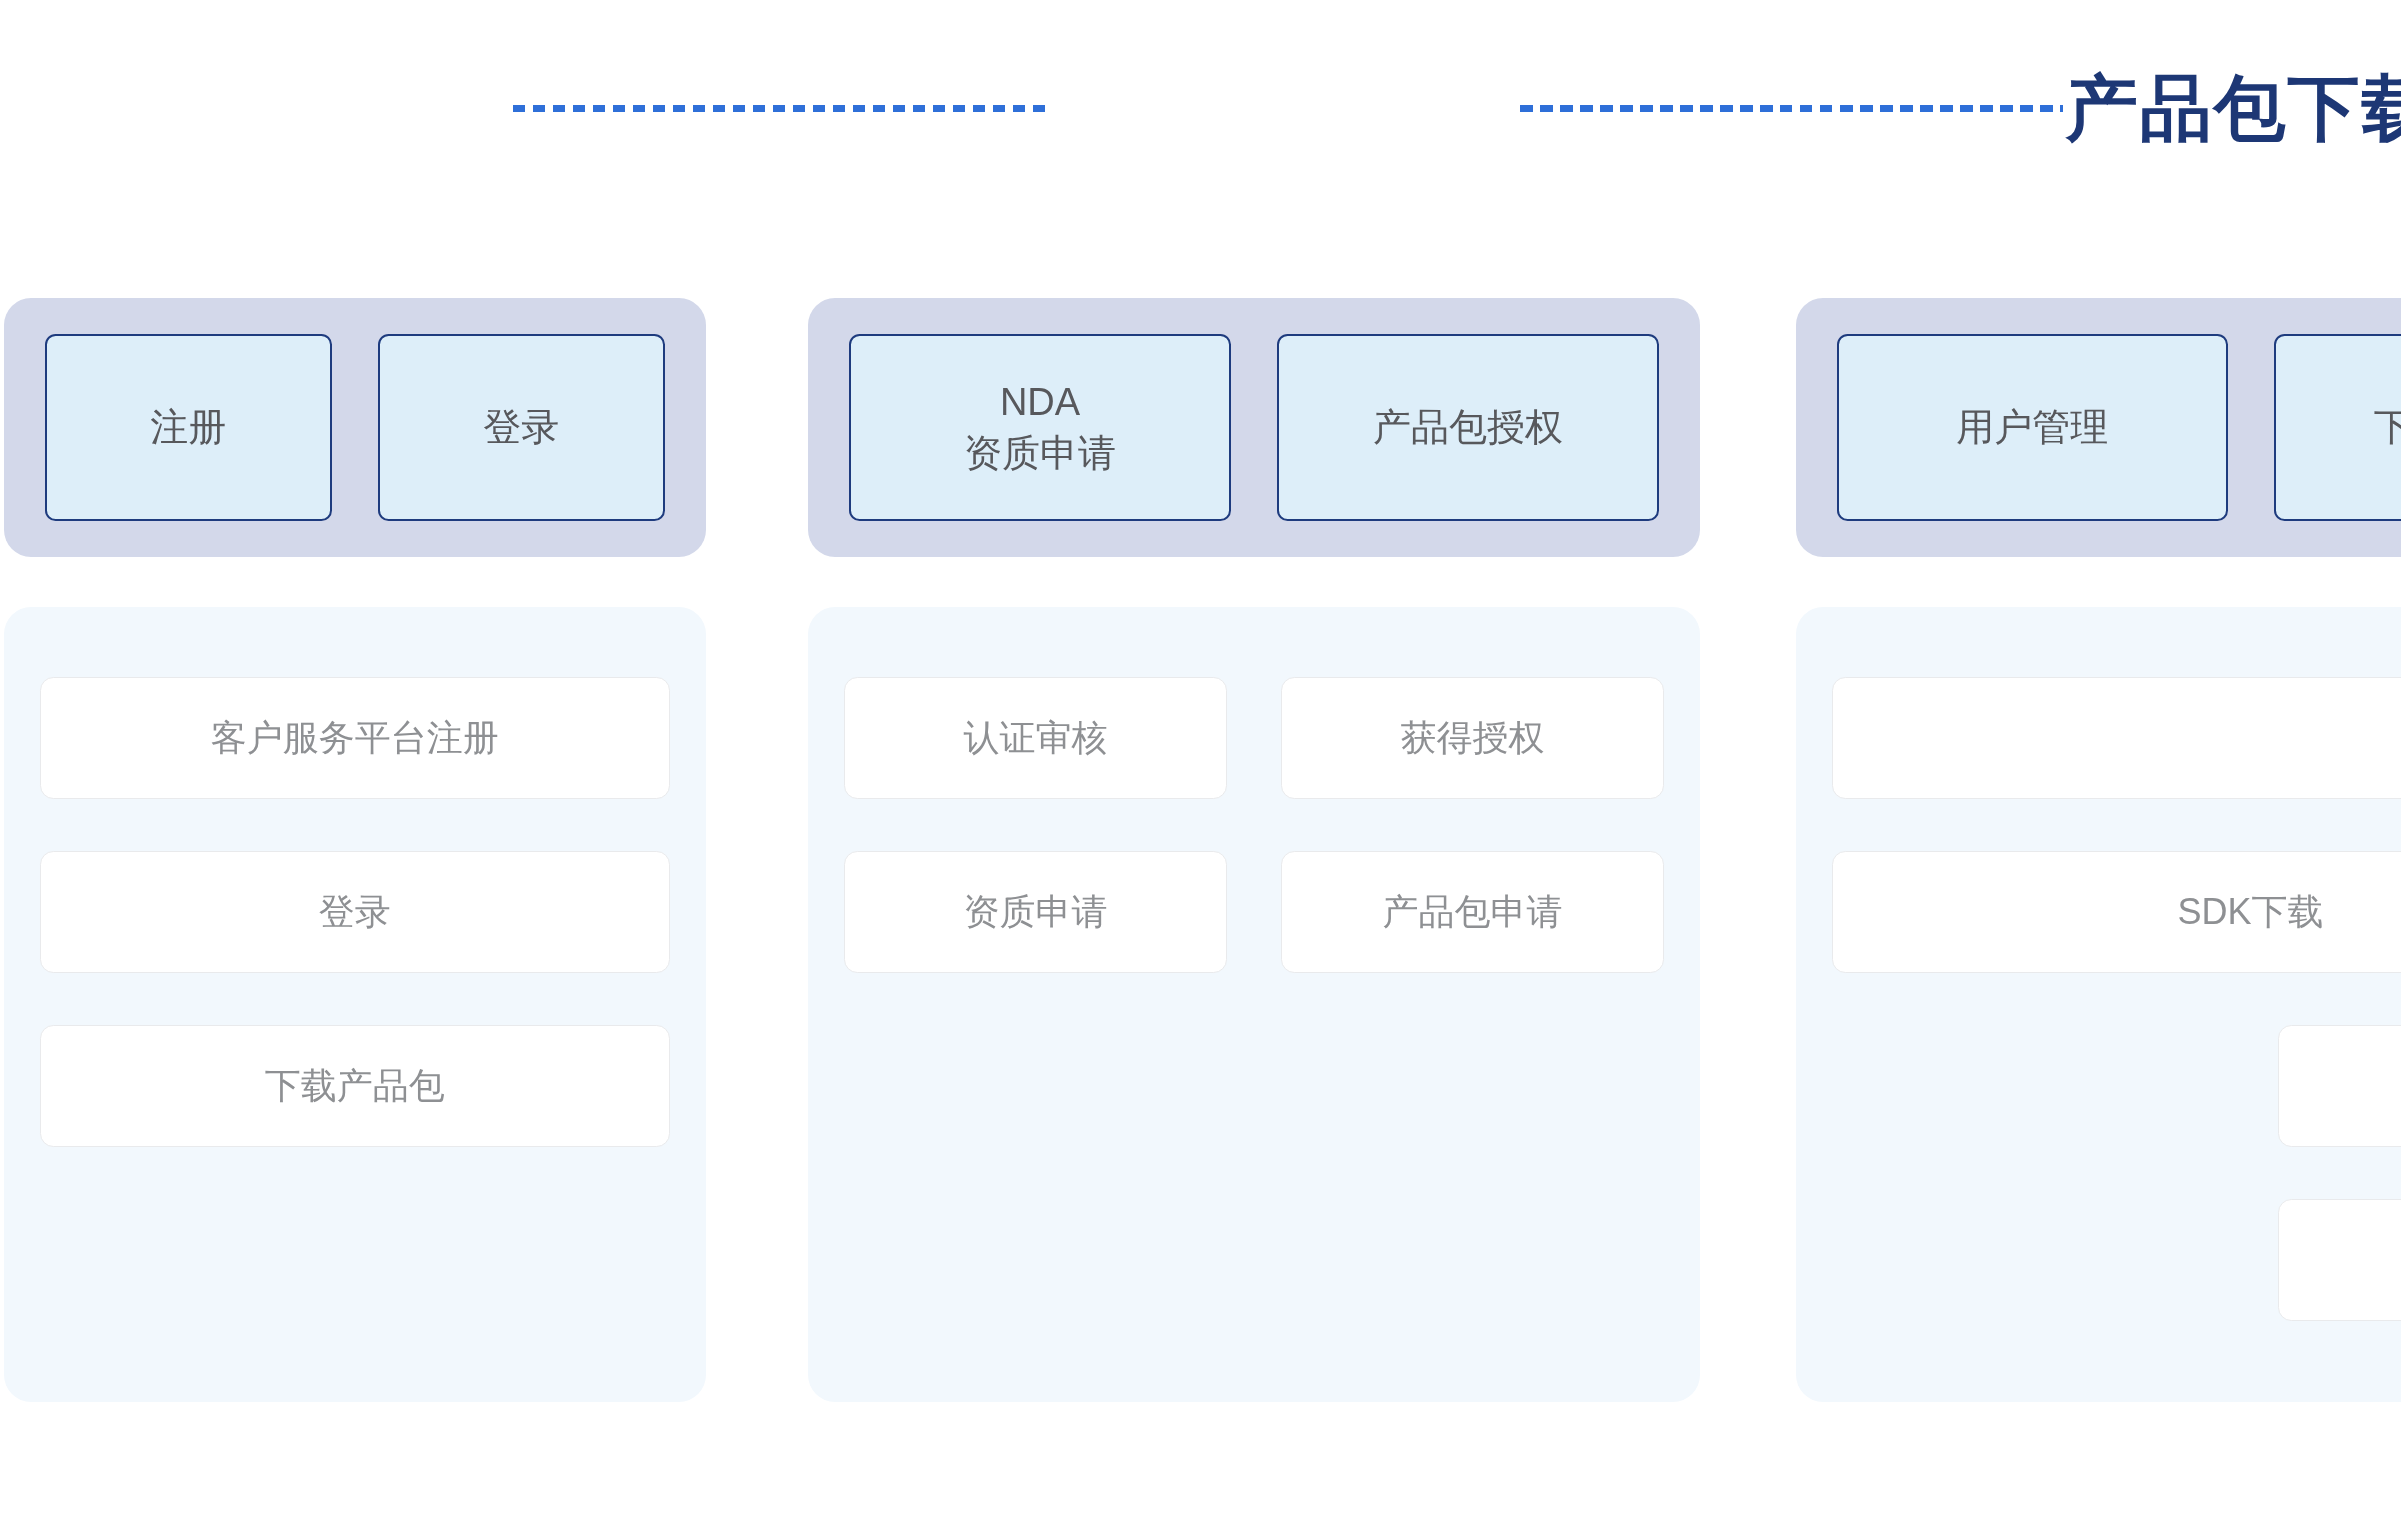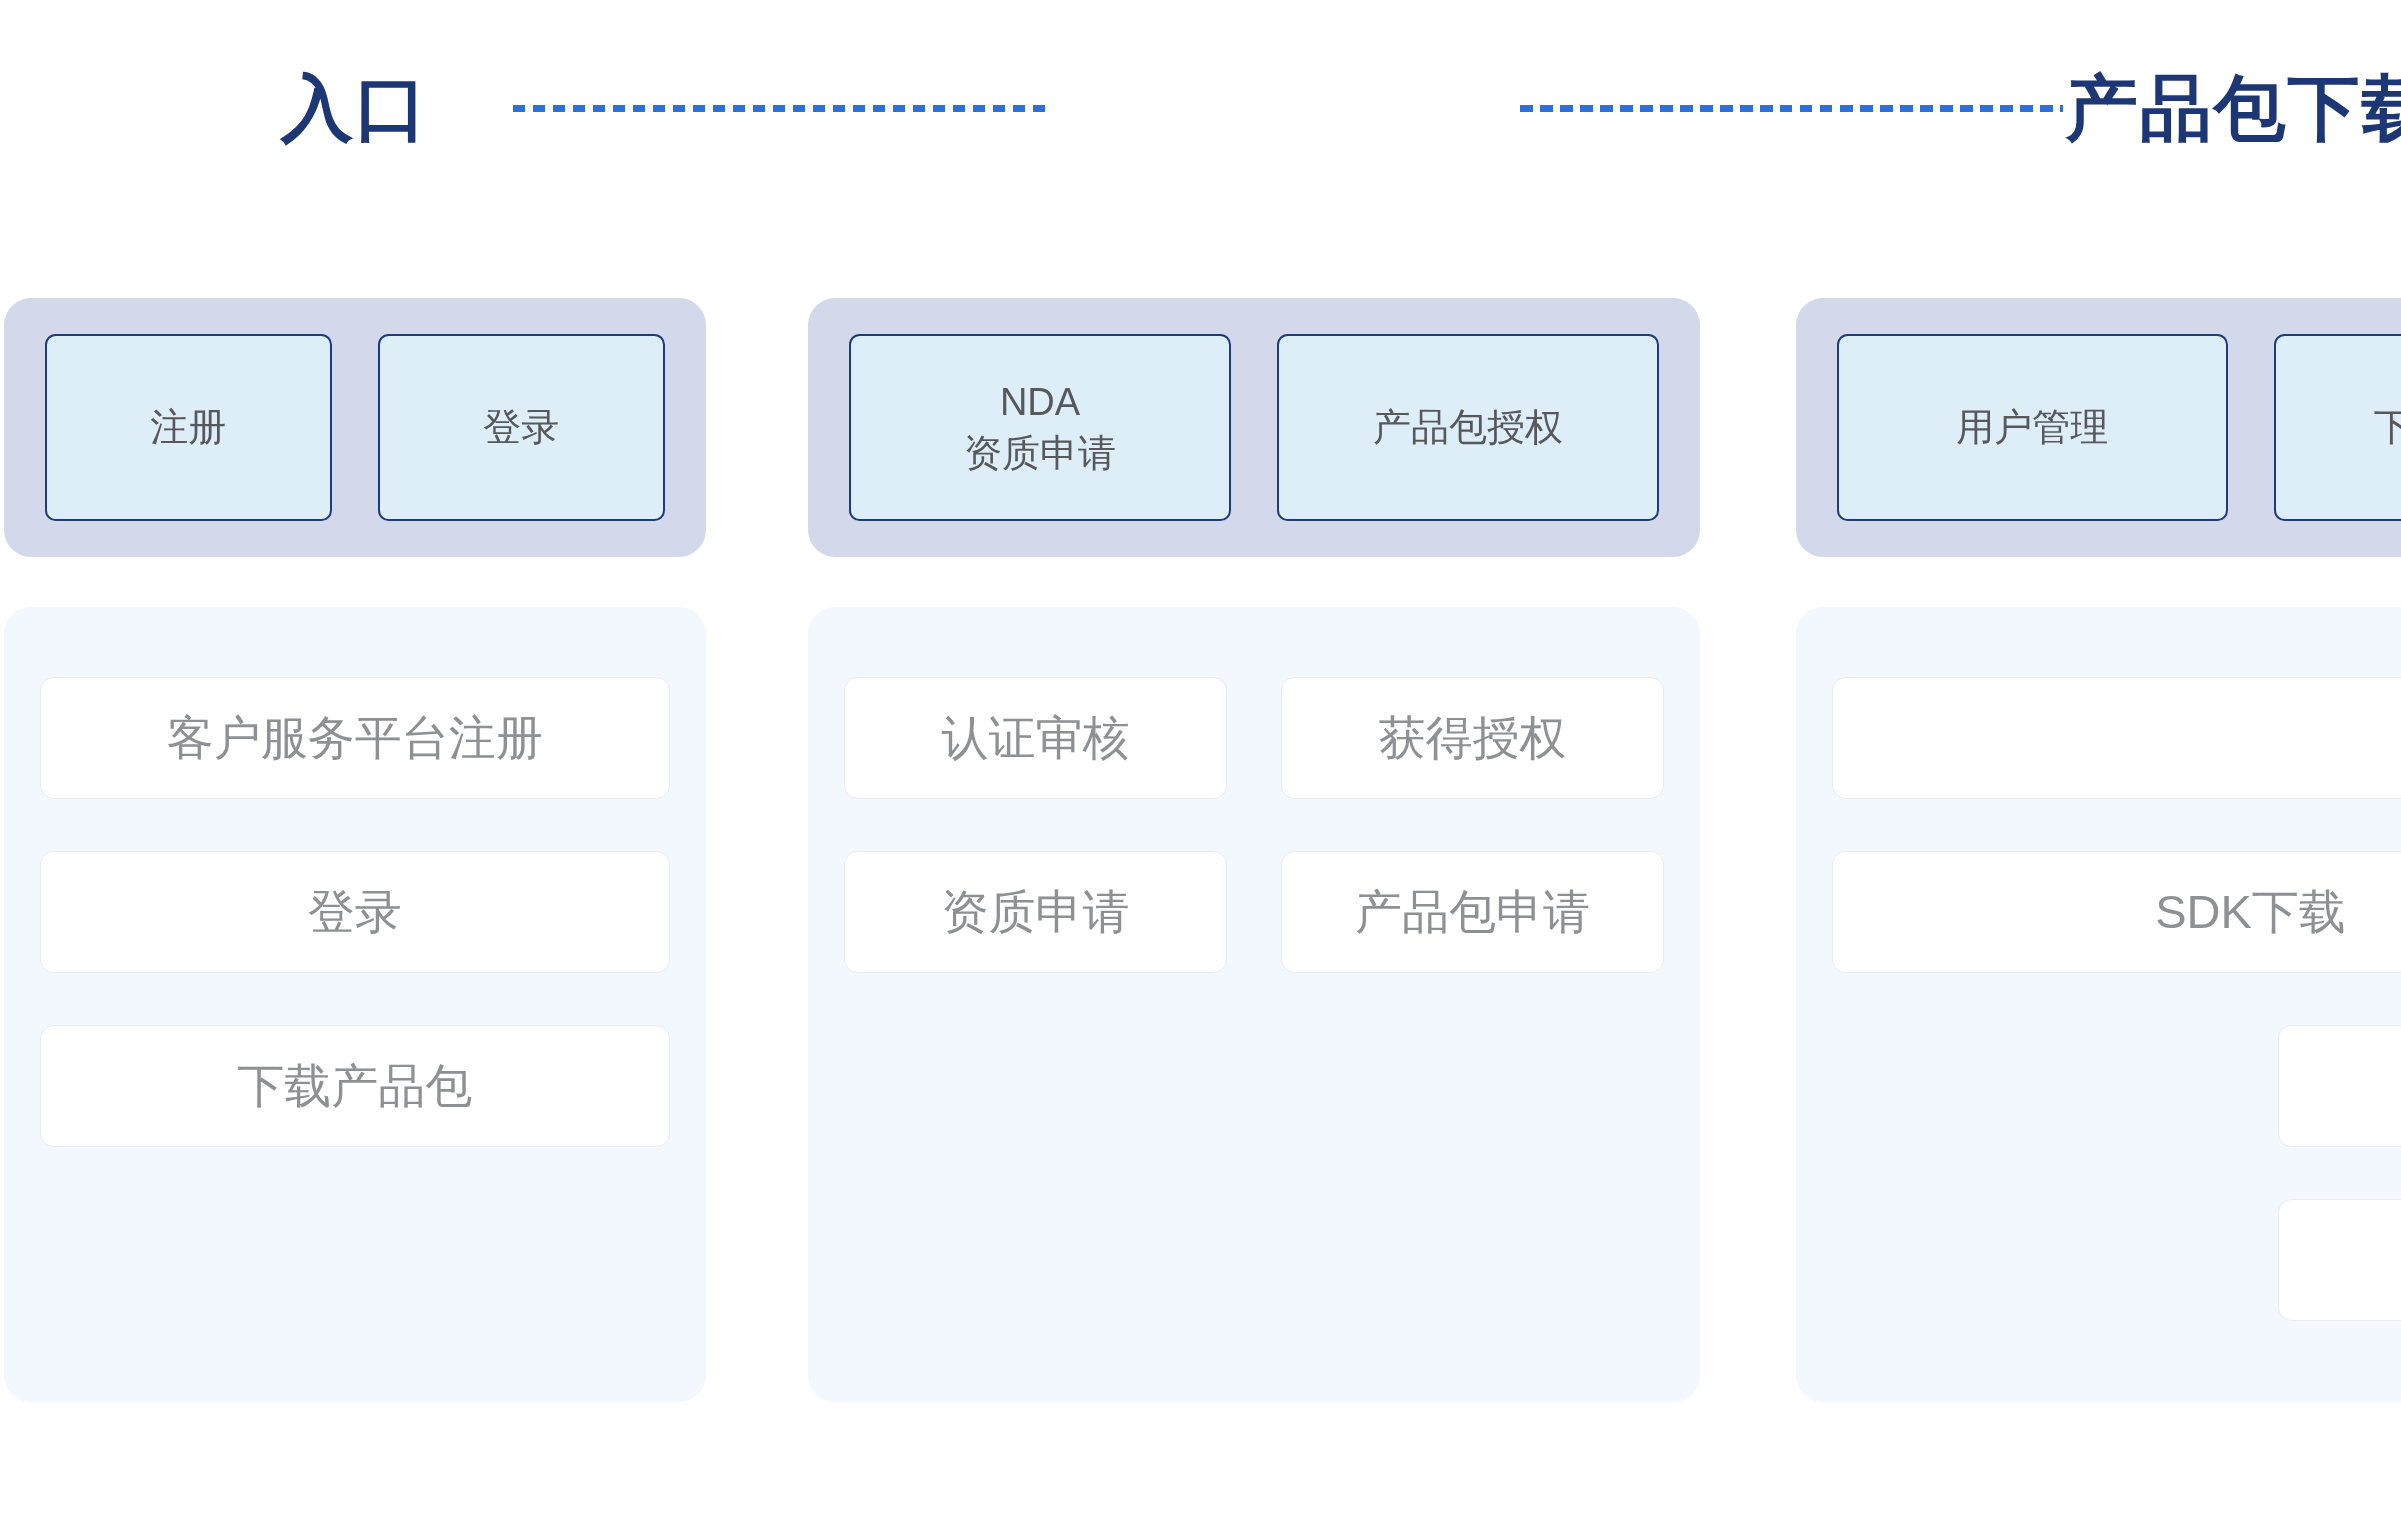--- a/index.html
+++ b/index.html
@@ -39,33 +39,32 @@
                   text-align: center; white-space: pre-line; }
 
   
   .botcard { position: absolute; top: 607px; left: 0; right: 0; height: 795px;
              background: var(--steps_card_bg, #f2f8fd); border-radius: 27px;
              padding: 70px 36px 0; box-sizing: border-box; }
   .row { display: flex; gap: 54px; height: 122px; margin-bottom: 52px; }
   .step { flex: 1; box-sizing: border-box; background: var(--step_bg, #ffffff);
           border: 1.9px solid var(--step_border, #e9eaec); border-radius: 13.4px;
           display: flex; align-items: center; justify-content: center; }
-  .step-label { font-size: 47px; color: var(--step_text, #8e9093); text-align: right; }
+  .step-label { font-size: 36px; color: var(--step_text, #8e9093); text-align: right; }
   .ghost { visibility: hidden; }
 </style>
 </head>
 <body>
 
 <div class="board">
 
   <div class="dash d1"></div>
   <div class="dash d2"></div>
 
   <section class="col c1">
-    <h2 class="hdr">入口</h2>
     <div class="topcard">
       <div class="action">
         <span class="action-label">注册</span>
       </div>
       <div class="action">
         <span class="action-label">登录</span>
       </div>
     </div>
     <div class="botcard">
       <div class="row">

